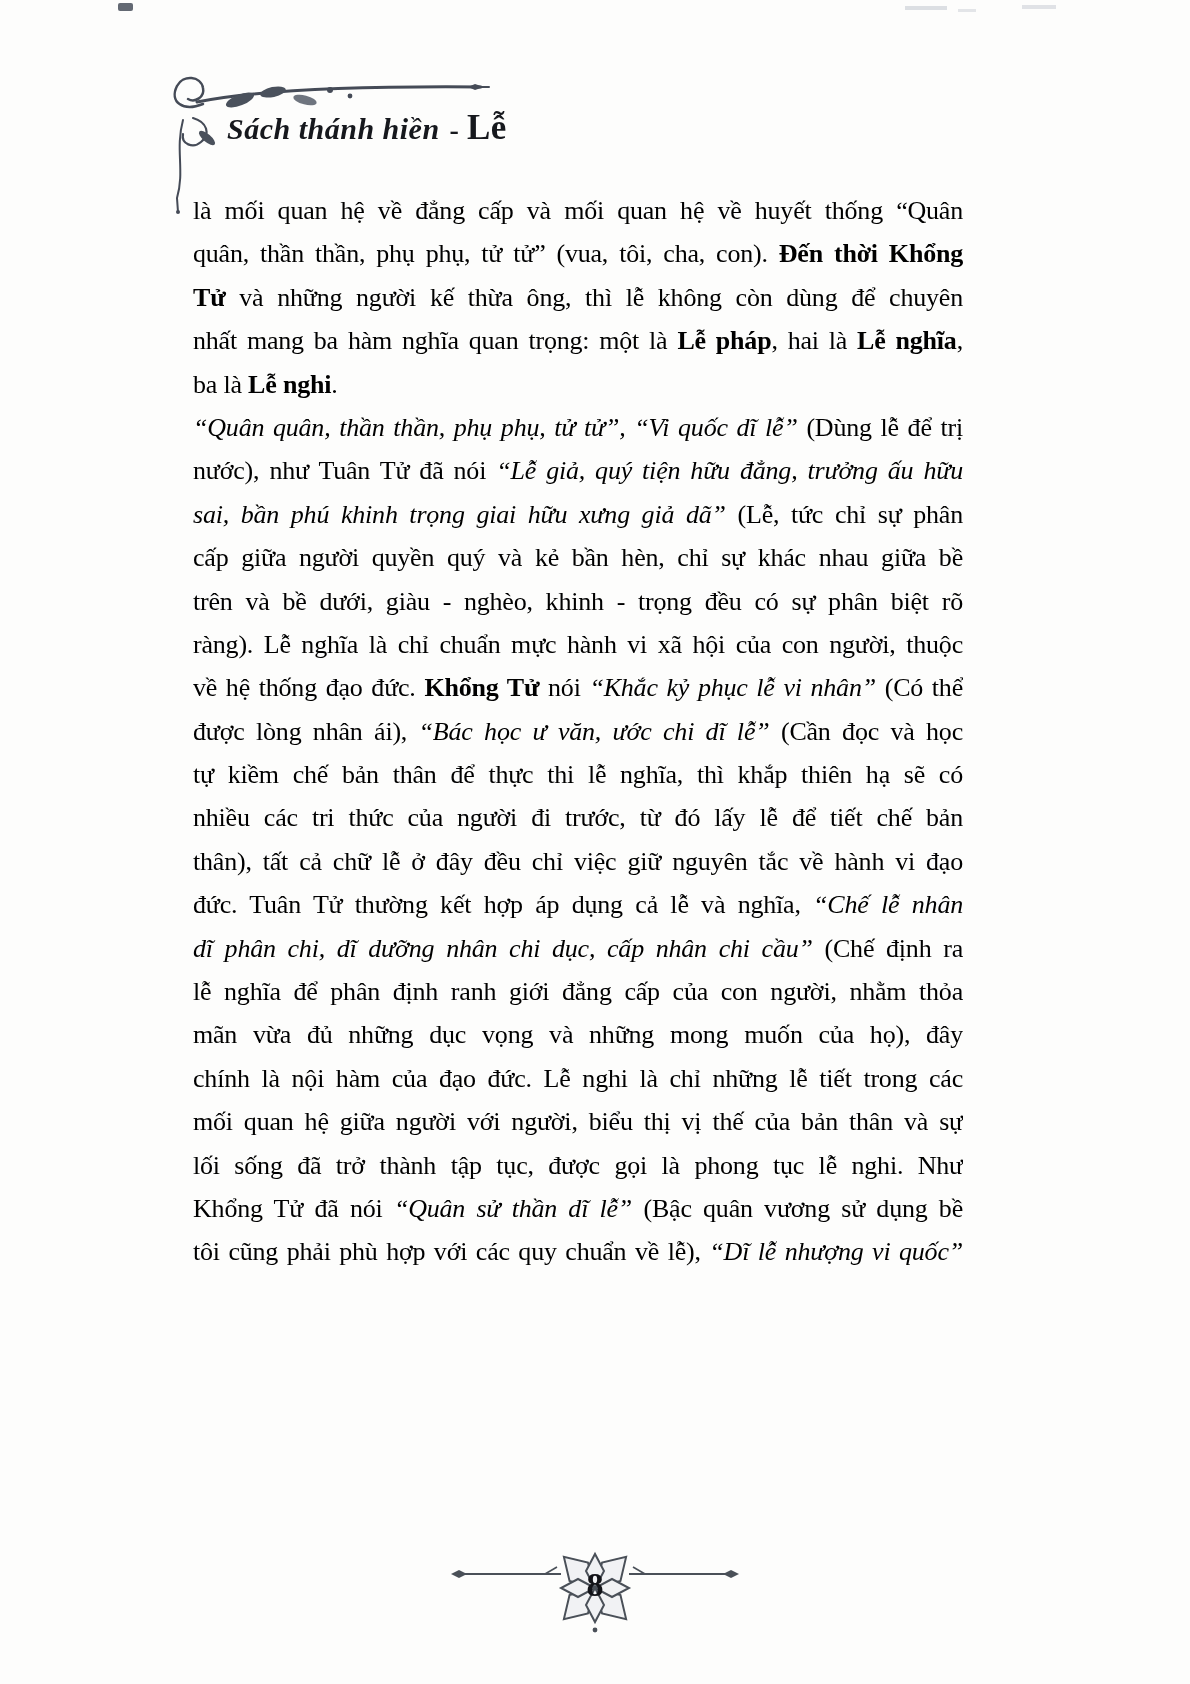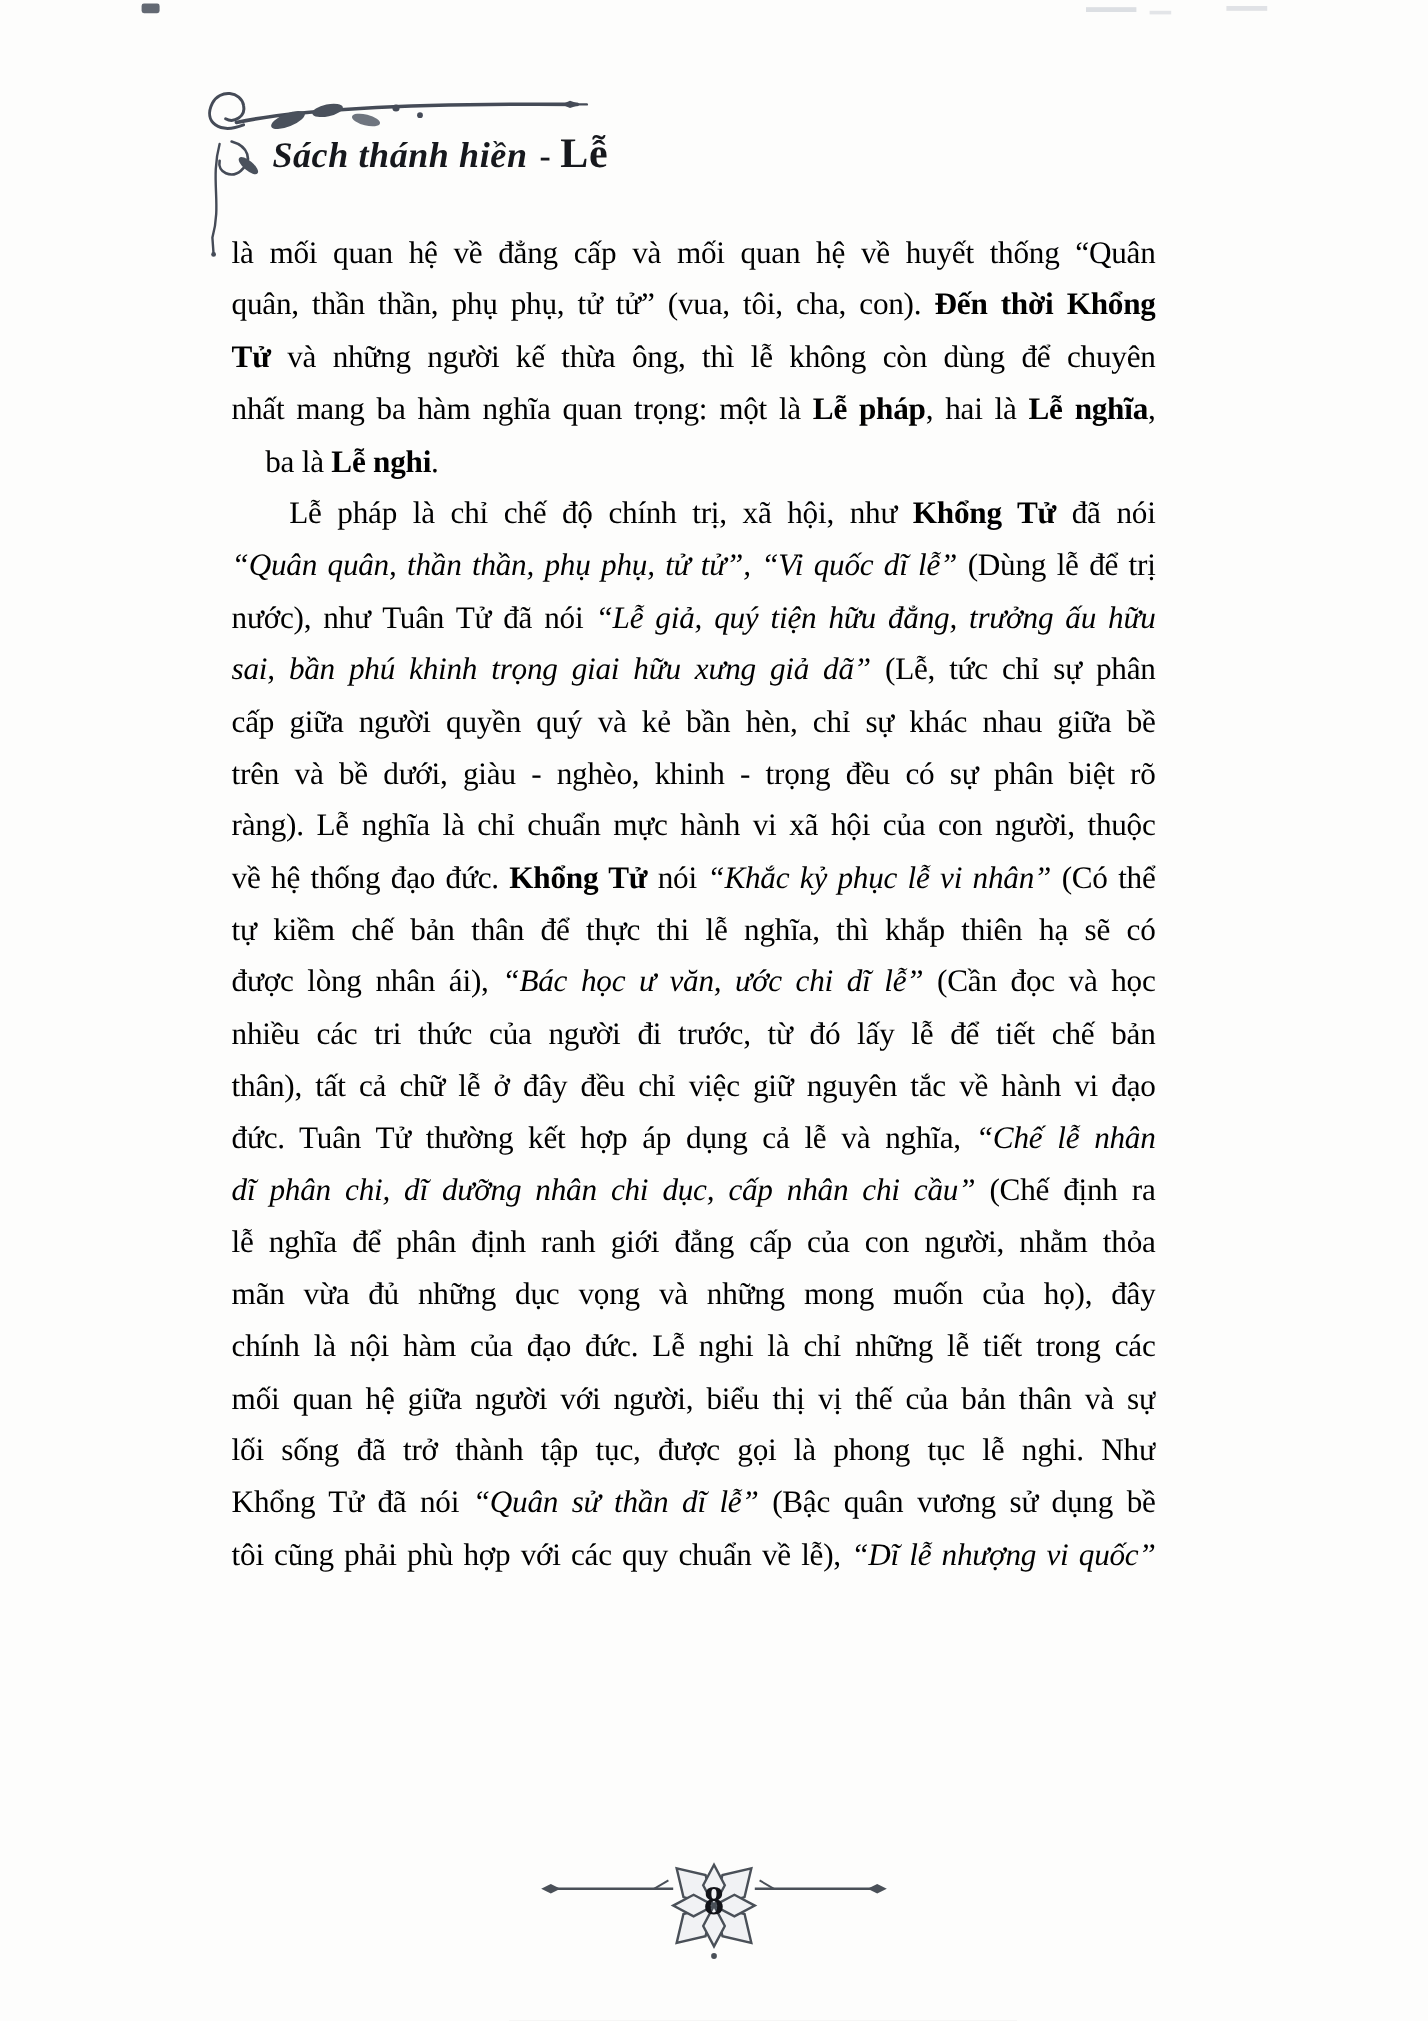--- a/index.html
+++ b/index.html
@@ -31,21 +31,21 @@
     letter-spacing:-0.2px;
     color:#000000;
   }
   .line{
     text-align:justify;
     text-align-last:justify;
     height:43.4px;line-height:43.4px;
     overflow:hidden;
     white-space:normal;
   }
-  .line.last{text-align-last:left;margin-left:28px;}
+  .line.last{text-align-last:left;}
   .line.indent{text-indent:48px;}
   .line span.r{font-style:normal;font-weight:normal;}
   .line span.b{font-weight:bold;}
   .line span.i{font-style:italic;}
   
   .footer{position:absolute;left:445px;top:1542px;width:300px;height:95px;}
   .footer svg{position:absolute;left:0;top:0;}
   .page-number{
     position:absolute;left:0;right:0;top:26px;
     text-align:center;
@@ -97,30 +97,29 @@
       <span class="series-title">Sách thánh hiền</span><span class="title-sep">-</span><span class="book-title">Lễ</span>
     </div>
   </div>
 
   <div class="text-block">
       <div class="line"><span class="r">là mối quan hệ về đẳng cấp và mối quan hệ về huyết thống “Quân</span></div>
       <div class="line"><span class="r">quân, thần thần, phụ phụ, tử tử” (vua, tôi, cha, con). </span><span class="b">Đến thời Khổng</span></div>
       <div class="line"><span class="b">Tử</span><span class="r"> và những người kế thừa ông, thì lễ không còn dùng để chuyên</span></div>
       <div class="line"><span class="r">nhất mang ba hàm nghĩa quan trọng: một là </span><span class="b">Lễ pháp</span><span class="r">, hai là </span><span class="b">Lễ nghĩa</span><span class="r">,</span></div>
       <div class="line last"><span class="r">ba là </span><span class="b">Lễ nghi</span><span class="r">.</span></div>
-      <div class="line indent"><span class="r">Lễ pháp là chỉ chế độ chính trị, xã hội, như </span><span class="b">Khổng Tử</span><span class="r"> đã nói</span></div>
       <div class="line"><span class="i">“Quân quân, thần thần, phụ phụ, tử tử”, “Vi quốc dĩ lễ”</span><span class="r"> (Dùng lễ để trị</span></div>
       <div class="line"><span class="r">nước), như Tuân Tử đã nói </span><span class="i">“Lễ giả, quý tiện hữu đẳng, trưởng ấu hữu</span></div>
       <div class="line"><span class="i">sai, bần phú khinh trọng giai hữu xưng giả dã”</span><span class="r"> (Lễ, tức chỉ sự phân</span></div>
       <div class="line"><span class="r">cấp giữa người quyền quý và kẻ bần hèn, chỉ sự khác nhau giữa bề</span></div>
       <div class="line"><span class="r">trên và bề dưới, giàu - nghèo, khinh - trọng đều có sự phân biệt rõ</span></div>
       <div class="line"><span class="r">ràng). Lễ nghĩa là chỉ chuẩn mực hành vi xã hội của con người, thuộc</span></div>
       <div class="line"><span class="r">về hệ thống đạo đức. </span><span class="b">Khổng Tử</span><span class="r"> nói </span><span class="i">“Khắc kỷ phục lễ vi nhân”</span><span class="r"> (Có thể</span></div>
+      <div class="line"><span class="r">được lòng nhân ái), </span><span class="i">“Bác học ư văn, ước chi dĩ lễ”</span><span class="r"> (Cần đọc và học</span></div>
       <div class="line"><span class="r">tự kiềm chế bản thân để thực thi lễ nghĩa, thì khắp thiên hạ sẽ có</span></div>
-      <div class="line"><span class="r">được lòng nhân ái), </span><span class="i">“Bác học ư văn, ước chi dĩ lễ”</span><span class="r"> (Cần đọc và học</span></div>
       <div class="line"><span class="r">nhiều các tri thức của người đi trước, từ đó lấy lễ để tiết chế bản</span></div>
       <div class="line"><span class="r">thân), tất cả chữ lễ ở đây đều chỉ việc giữ nguyên tắc về hành vi đạo</span></div>
       <div class="line"><span class="r">đức. Tuân Tử thường kết hợp áp dụng cả lễ và nghĩa, </span><span class="i">“Chế lễ nhân</span></div>
       <div class="line"><span class="i">dĩ phân chi, dĩ dưỡng nhân chi dục, cấp nhân chi cầu”</span><span class="r"> (Chế định ra</span></div>
       <div class="line"><span class="r">lễ nghĩa để phân định ranh giới đẳng cấp của con người, nhằm thỏa</span></div>
       <div class="line"><span class="r">mãn vừa đủ những dục vọng và những mong muốn của họ), đây</span></div>
       <div class="line"><span class="r">chính là nội hàm của đạo đức. Lễ nghi là chỉ những lễ tiết trong các</span></div>
       <div class="line"><span class="r">mối quan hệ giữa người với người, biểu thị vị thế của bản thân và sự</span></div>
       <div class="line"><span class="r">lối sống đã trở thành tập tục, được gọi là phong tục lễ nghi. Như</span></div>
       <div class="line"><span class="r">Khổng Tử đã nói </span><span class="i">“Quân sử thần dĩ lễ”</span><span class="r"> (Bậc quân vương sử dụng bề</span></div>

